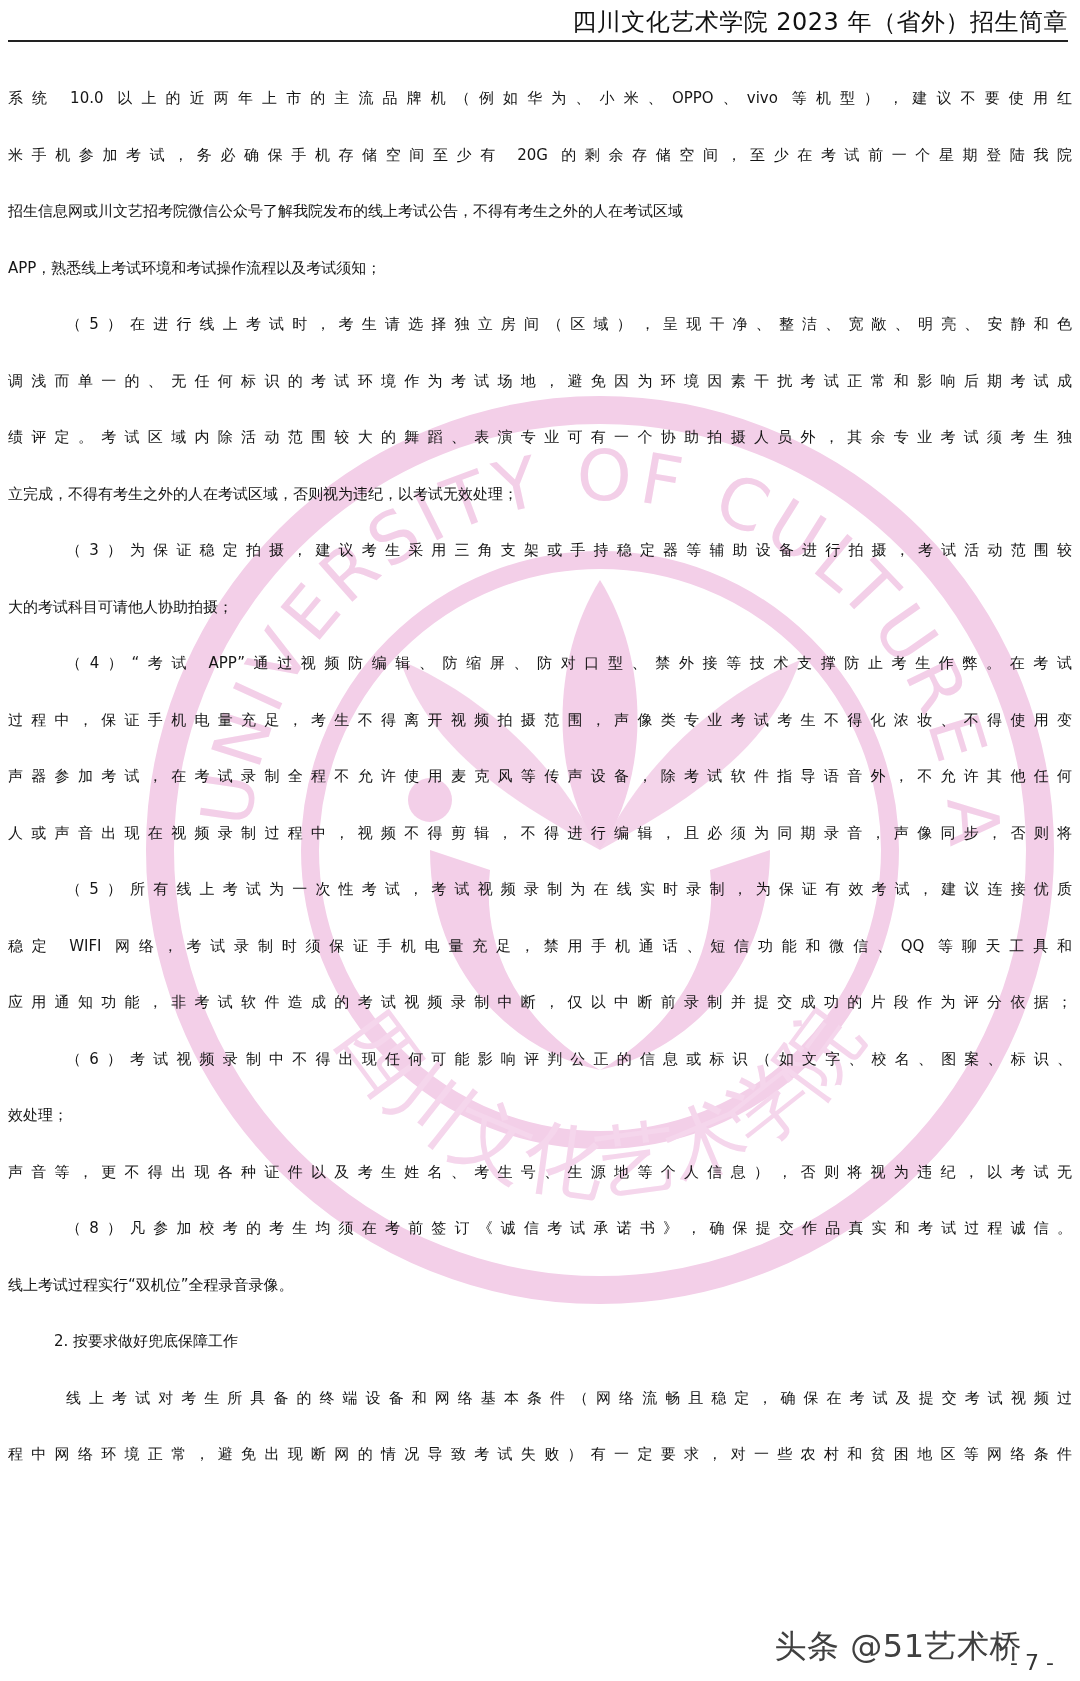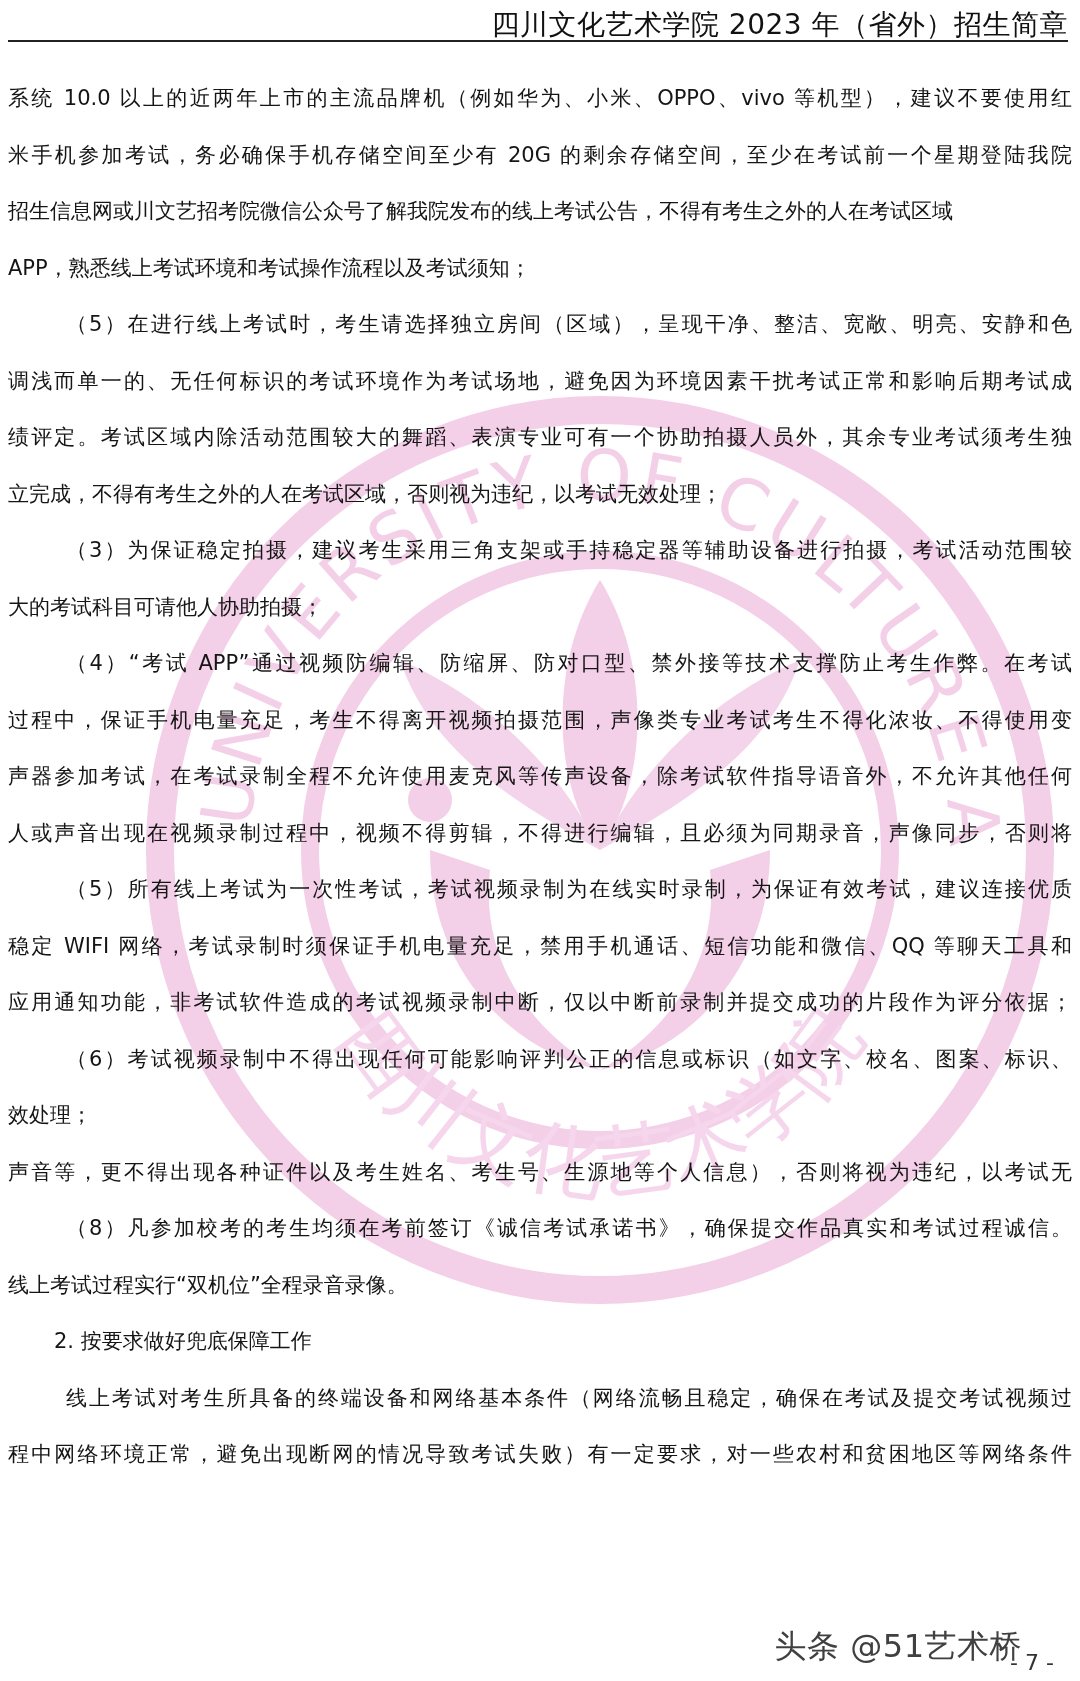--- a/index.html
+++ b/index.html
@@ -1,23 +1,23 @@
 <!DOCTYPE html>
 <html><head>
   <meta charset="utf-8">
   <style>
     html, body { margin: 0; padding: 0; background: #ffffff; }
     body { width: 1080px; height: 1681px; position: relative; overflow: hidden;
            font-family: "DejaVu Sans", "Liberation Sans", sans-serif; color: #111; }
     .page { position: absolute; inset: 0; }
-    .header-title { position: absolute; right: 12px; top: 6px; font-size: 28px; color: #111; letter-spacing: 0.5px; text-align: center; }
+    .header-title { position: absolute; right: 12px; top: 6px; font-size: 24px; color: #111; letter-spacing: 0.5px; text-align: center; }
     .header-rule { position: absolute; left: 8px; right: 12px; top: 40px; height: 2px; background: #222; }
     .watermark { position: absolute; left: 130px; top: 330px; width: 940px; height: 1000px; pointer-events: none; z-index: 0; }
     .body-text { position: absolute; left: 8px; top: 78px; width: 1064px; z-index: 1; }
-    .line { font-size: 21px; height: 56.5px; line-height: 40px; white-space: nowrap; color: #151515; }
+    .line { font-size: 15px; height: 56.5px; line-height: 40px; white-space: nowrap; color: #151515; }
     .indent { padding-left: 58px; }
     .just { text-align-last: justify; text-align: justify; }
     .heading2 { padding-left: 46px; }
     .footer-credit { position: absolute; right: 58px; top: 1625px; font-size: 32px; color: #404040;
                      text-shadow: 0 0 2px #fff, 0 0 2px #fff; z-index: 2; letter-spacing: 0.5px; text-align: right; }
     .page-number { position: absolute; left: 1010px; top: 1650px; font-size: 22px; color: #333; z-index: 2; }
   </style>
 </head>
 <body>
 

